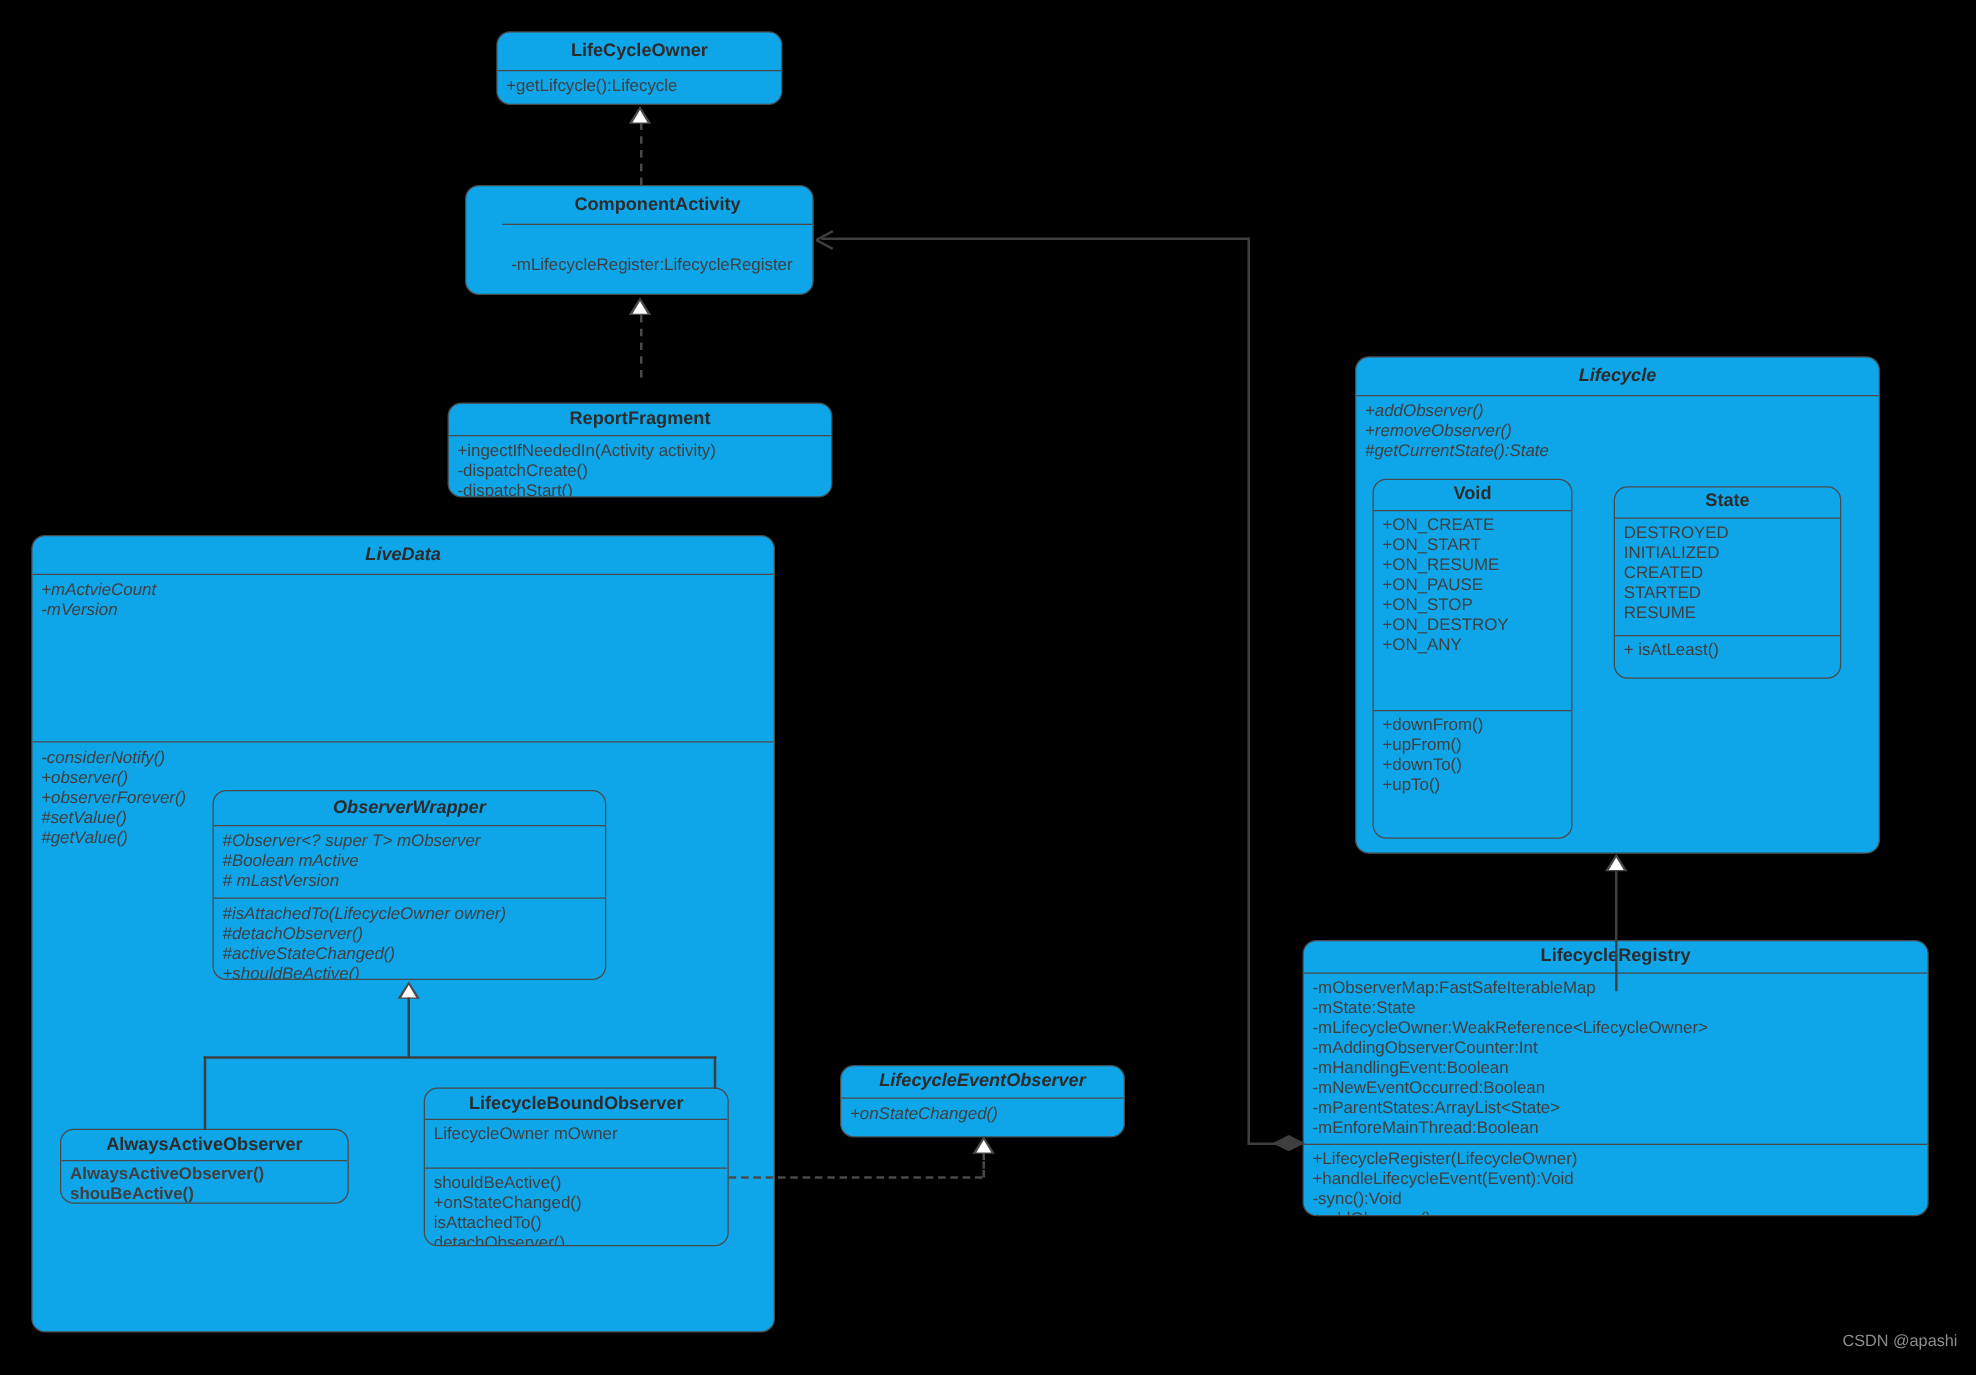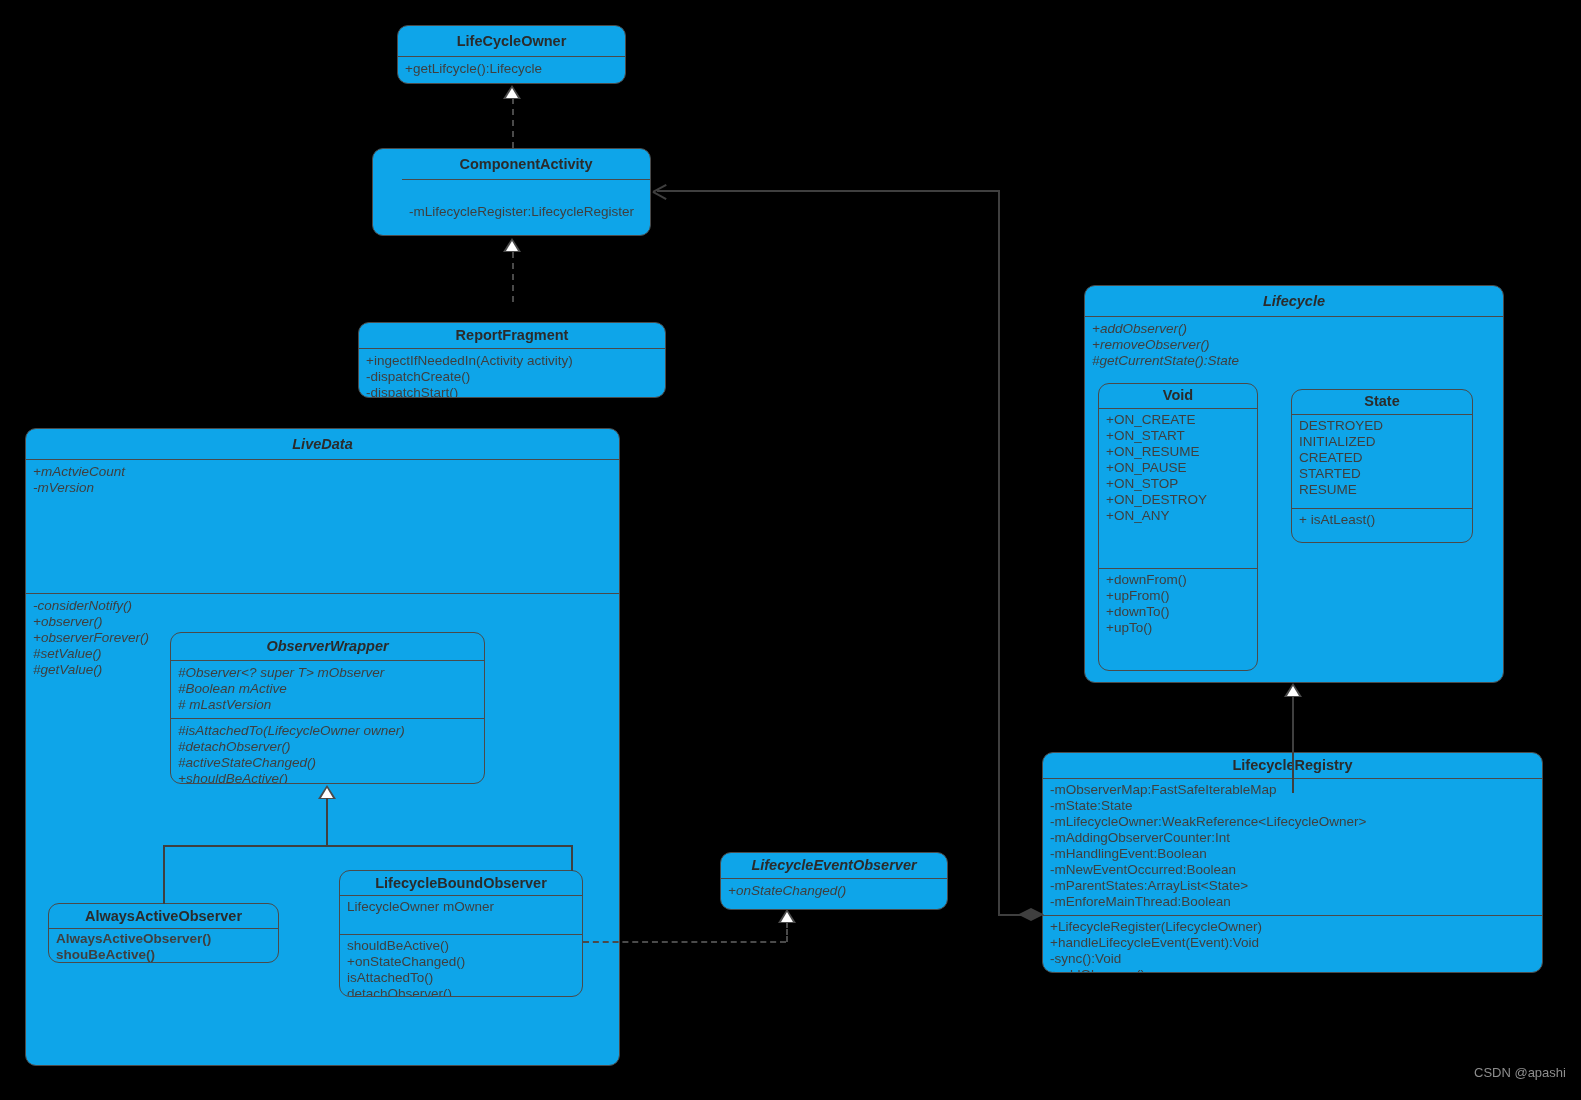--- a/index.html
+++ b/index.html
@@ -192,21 +192,21 @@
     </div>
     <div class="uml-compart uml-sep" style="padding-top:3px;">
       <div>shouldBeActive()</div>
       <div>+onStateChanged()</div>
       <div>isAttachedTo()</div>
       <div>detachObserver()</div>
     </div>
   </div>
 
   
-  <div class="uml-box" style="left:672px; top:852px; width:228px; height:58px;margin-left:48px;">
+  <div class="uml-box" style="left:672px; top:852px; width:228px; height:58px;">
     <div class="uml-title italic" style="padding:4px 6px 5px 6px;">LifecycleEventObserver</div>
     <div class="uml-compart uml-sep italic">
       <div>+onStateChanged()</div>
     </div>
   </div>
 
   
   <div class="uml-box container" style="left:1084px; top:285px; width:420px; height:398px;">
     <div class="uml-title italic">Lifecycle</div>
     <div class="uml-compart uml-sep italic">

